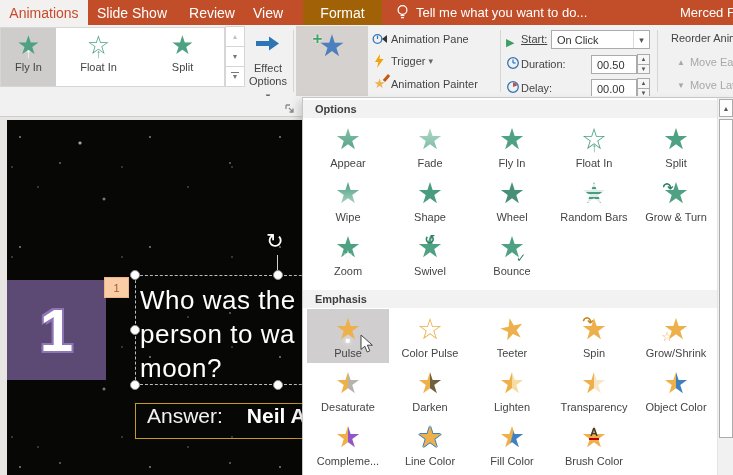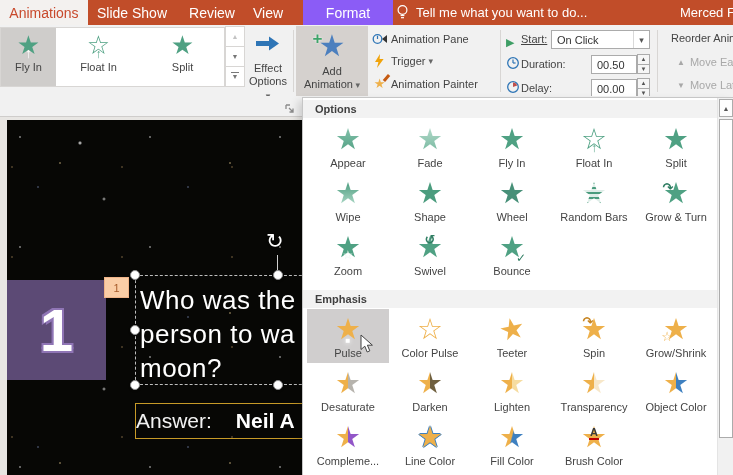--- a/index.html
+++ b/index.html
@@ -10,21 +10,21 @@
 
   
   #tabbar{left:0;top:0;width:733px;height:25px;background:#c14d29;color:#fff;}
   #tab-active{left:0;top:0;width:88px;height:25px;background:#f3f1ef;color:#c8492c;
      display:flex;align-items:center;justify-content:center;font-size:14px;}
   .tab{position:absolute;top:0;height:25px;display:flex;align-items:center;justify-content:center;
      font-size:14px;color:#fff;}
   #tab-slideshow{left:90px;width:84px;}
   #tab-review{left:182px;width:60px;}
   #tab-view{left:246px;width:44px;}
-  #tab-format{left:303px;width:90px;background:#8b5cf6;}
+  #tab-format{left:303px;width:79px;background:#a16207;}
   #tellme{left:416px;top:0;height:25px;display:flex;align-items:center;font-size:13px;color:#fff;}
   #account{left:680px;top:0;height:25px;display:flex;align-items:center;font-size:13px;color:#fff;white-space:nowrap;}
   #bulb{left:396px;top:4px;}
 
   
   #ribbon{left:0;top:25px;width:733px;height:92px;background:#f1f1f1;border-bottom:1px solid #d2d0ce;box-sizing:border-box;}
   .vsep{position:absolute;top:5px;height:62px;width:1px;background:#d8d6d4;}
   #gallery{left:0;top:2px;width:225px;height:60px;background:#fff;border:1px solid #d8d6d4;box-sizing:border-box;display:flex;}
   .gal-item{height:100%;display:flex;flex-direction:column;align-items:center;justify-content:flex-start;padding-top:3px;box-sizing:border-box;}
   .gal-item .lbl{font-size:11px;color:#444;margin-top:0px;}
@@ -79,21 +79,21 @@
     text-shadow:-2px -2px 0 #8f75b5,2px -2px 0 #8f75b5,-2px 2px 0 #8f75b5,2px 2px 0 #8f75b5;}
   #animbadge{position:absolute;left:97px;top:157px;width:25px;height:21px;background:#facda6;border:1px solid #f0b489;
     box-sizing:border-box;display:flex;align-items:center;justify-content:center;font-size:11px;color:#a65b2a;}
   #selrect{position:absolute;left:128px;top:155px;width:286px;height:110px;border:1px dashed #bdbdbd;box-sizing:border-box;}
   .handle{position:absolute;width:10px;height:10px;border-radius:50%;background:#fff;border:1px solid #8f8f8f;box-sizing:border-box;box-shadow:0 1px 2px rgba(0,0,0,.4);}
   #rot-stem{position:absolute;left:270px;top:135px;width:1px;height:18px;background:#cfcfcf;}
   #rot-handle{position:absolute;left:259px;top:109px;font-size:21px;color:#fff;text-shadow:0 1px 2px rgba(0,0,0,.6);}
   #rot-handle::before{content:"↻";}
   #question{position:absolute;left:133px;top:163px;font-size:26px;line-height:34px;color:#fff;letter-spacing:.5px;white-space:nowrap;}
   #answerbox{position:absolute;left:128px;top:283px;width:290px;height:36px;border:1px solid #c79a27;box-sizing:border-box;
-    display:flex;align-items:center;font-size:21px;color:#f2f2f2;white-space:nowrap;}
+    display:flex;align-items:flex-start;padding-left:11px;font-size:21px;color:#f2f2f2;white-space:nowrap;}
   #answerbox b{color:#fff;margin-left:24px;}
 
   
   #menu{left:302px;top:97px;width:431px;height:378px;background:#fff;border:1px solid #c6c6c6;border-right:none;border-bottom:none;
     box-sizing:border-box;box-shadow:-4px 4px 8px rgba(0,0,0,.15);}
   #menu-sections{position:absolute;left:0;top:0;right:16px;bottom:0;overflow:hidden;}
   .menu-header{height:18px;margin-top:2px;background:#f2f2f2;display:flex;align-items:center;padding-left:12px;
     font-size:11px;font-weight:bold;color:#3f3f3f;}
   .menu-header:not(:first-child){margin-top:9px;}
   .menu-grid{display:grid;grid-template-columns:repeat(5,82px);grid-auto-rows:54px;padding-left:4px;margin-top:1px;}
@@ -202,22 +202,20 @@
         </svg>
     </span>
     <div class="two-line"><span>Effect</span><br>
       <span>Options</span><span class="caret"> ▾</span></div>
   </div>
 
   <div class="vsep" style="left:293px;"></div>
 
   <div id="addanim" class="abs">
     <span class="addstar"></span>
-    <div class="two-line" style="margin-top:4px;"><span>Add</span><br>
-      <span>Animation</span><span class="caret"> ▾</span></div>
   </div>
 
   <div class="adv-row" style="left:370px;top:7px;">
     <span class="ic">
       <svg width="15" height="14" viewBox="0 0 15 14">
           <circle cx="5.5" cy="7" r="4.3" fill="none" stroke="#2e75b6" stroke-width="1.3"></circle>
           <line x1="5.5" y1="7" x2="5.5" y2="3.8" stroke="#2e75b6" stroke-width="1.2"></line>
           <polygon points="15,3 10,7 15,11" fill="#333"></polygon>
         </svg>
     </span>

